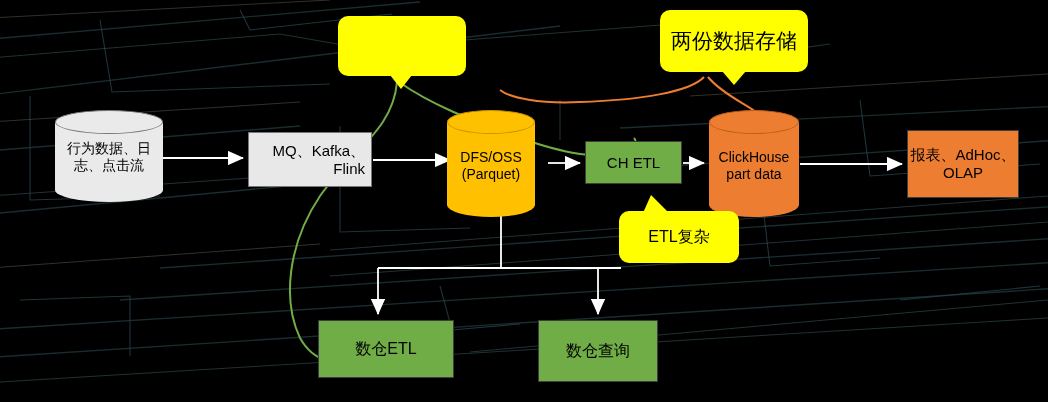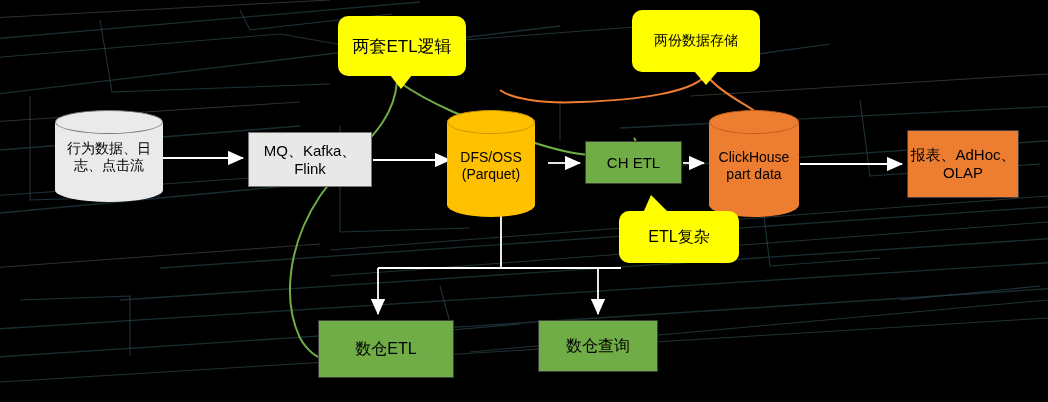--- a/index.html
+++ b/index.html
@@ -7,21 +7,21 @@
     position:relative;width:1048px;height:402px;overflow:hidden;
     background:#000;
     font-family:"Liberation Sans","DejaVu Sans",sans-serif;
   }
   #bg{position:absolute;left:0;top:0;width:1048px;height:402px;}
   #wires{position:absolute;left:0;top:0;width:1048px;height:402px;}
   .node{position:absolute;box-sizing:border-box;display:flex;align-items:center;
         justify-content:center;text-align:center;color:#000;line-height:1.18;}
   
   .rect{border:1px solid #2b2b2b;}
-  .rect.gray{background:#e8e8e8;border-color:#777;}
+  .rect.gray{background:#e8e8e8;border-color:#777;text-align:right;}
   .rect.green{background:#70ad47;border-color:#3d3d3d;}
   .rect.orange{background:#ed7d31;border-color:#3d3d3d;}
   
   .cyl{position:absolute;}
   .cyl .body{position:absolute;left:0;right:0;top:12px;bottom:0;}
   .cyl .top{position:absolute;left:0;right:0;top:0;height:24px;border-radius:50%;}
   .cyl .bottomcap{position:absolute;left:0;right:0;bottom:-12px;height:24px;border-radius:50%;}
   .cyl .label{position:absolute;left:0;right:0;top:0;bottom:0;display:flex;
                align-items:center;justify-content:center;text-align:center;color:#000;
                line-height:1.2;padding:0 4px;box-sizing:border-box;}
@@ -148,30 +148,29 @@
   </div>
 
   <div class="node rect orange" style="left:907px;top:130px;width:112px;height:68px;font-size:15px;padding:0 0;">
     <span>报表、AdHoc、OLAP</span>
   </div>
 
   <div class="node rect green" style="left:318px;top:320px;width:136px;height:58px;font-size:16px;">
     <span>数仓ETL</span>
   </div>
 
-  <div class="node rect green" style="left:538px;top:320px;width:120px;height:52px;font-size:16px;">
+  <div class="node rect green" style="left:538px;top:320px;width:120px;height:62px;font-size:16px;">
     <span>数仓查询</span>
   </div>
 
   <div class="callout" style="left:338px;top:16px;width:128px;height:60px;font-size:17px;">
-    <span>两套ETL逻辑</span>
     <span class="ptr" style="left:52px;bottom:-13px;border-left:11px solid transparent;border-right:11px solid transparent;border-top:14px solid #ffff00;"></span>
   </div>
 
-  <div class="callout" style="left:632px;top:10px;width:128px;height:62px;font-size:14px;">
+  <div class="callout" style="left:660px;top:10px;width:148px;height:62px;font-size:21px;">
     <span>两份数据存储</span>
     <span class="ptr" style="left:62px;bottom:-13px;border-left:12px solid transparent;border-right:12px solid transparent;border-top:14px solid #ffff00;"></span>
   </div>
 
   <div class="callout" style="left:619px;top:211px;width:120px;height:52px;font-size:16px;">
     <span>ETL复杂</span>
     <span class="ptr" style="left:24px;top:-16px;border-left:8px solid transparent;border-right:18px solid transparent;border-bottom:18px solid #ffff00;"></span>
   </div>
 
 </div>

